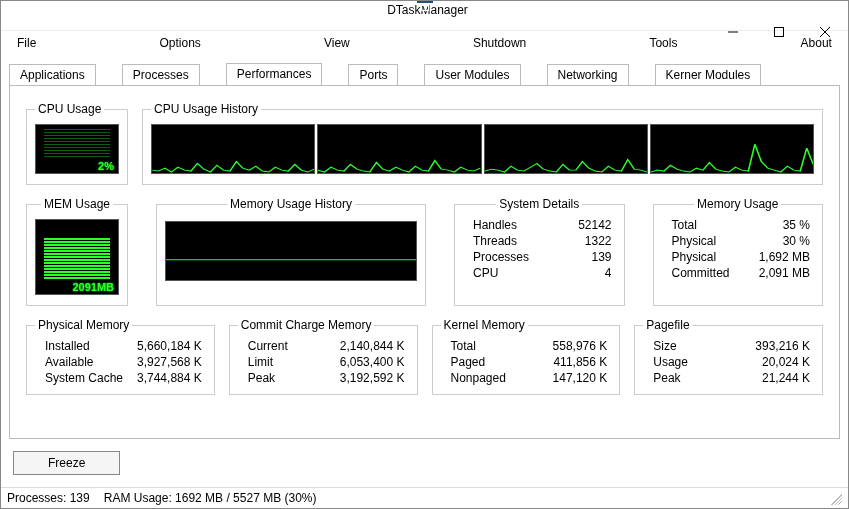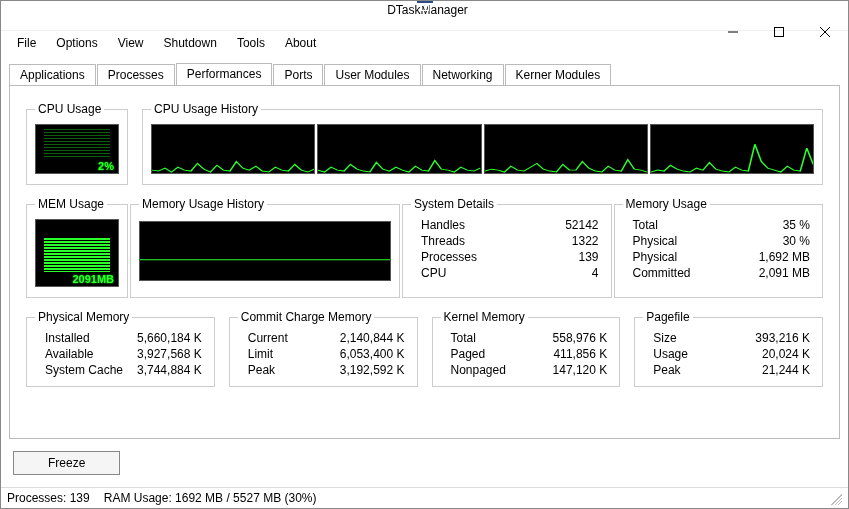--- a/index.html
+++ b/index.html
@@ -40,26 +40,28 @@
 .winbtns { margin-left: auto; display: flex; }
 .winbtn {
   width: 46px; height: 30px;
   display: flex; align-items: center; justify-content: center;
   color: #000;
 }
 .winbtn svg { width: 10px; height: 10px; }
 .menubar {
   display: flex;
   padding: 3px 6px;
+  justify-content: space-between;
 }
 .menubar span { padding: 2px 10px; }
 .tabs {
   display: flex;
   padding: 8px 8px 0 8px;
   position: relative;
+  gap: 25px;
 }
 .tab {
   border: 1px solid #bbb;
   border-bottom: none;
   padding: 3px 10px;
   background: #fff;
   margin-right: 1px;
   position: relative;
   top: 1px;
 }
@@ -114,22 +116,23 @@
 }
 .hist-strip {
   display: flex; gap: 2px; height: 50px; margin-top: 2px;
 }
 .hist-cell {
   flex: 1; background: #000; border: 1px solid #555; position: relative; overflow: hidden;
 }
 .hist-cell svg { position: absolute; inset: 0; width: 100%; height: 100%; }
 .row2 {
   display: flex;
-  gap: 2px;
+  gap: 28px;
   margin-bottom: 12px;
+  text-align: center;
 }
 .mem-hist { width: 270px; }
 .mem-hist .hist-one {
   height: 60px; background: #000; border: 1px solid #555; margin-top: 4px; position: relative; overflow: hidden;
 }
 .mem-hist .hist-one svg { position: absolute; inset: 0; width: 100%; height: 100%; }
 .stats-block {
   flex: 1;
 }
 .kv { display: flex; justify-content: space-between; padding: 0 4px; line-height: 16px; }
@@ -239,21 +242,21 @@
               <polyline fill="none" stroke="#2aff2a" stroke-width="1" points="0,49 4,47 8,48 12,42 16,46 20,48 24,49 28,45 32,47 36,39 40,46 44,48 48,49 52,44 56,47 60,48 64,20 68,38 72,45 76,47 80,49 84,43 88,47 92,48 96,24 100,41"></polyline>
             </svg>
         </div>
       </div>
     </fieldset>
   </div>
 
   <div class="row2">
     <fieldset class="panel gauge">
       <legend>MEM Usage</legend>
-      <div class="gauge-box" style="height:68px">
+      <div class="gauge-box" style="height:76px">
         <div class="gauge-fill" style="bottom:14px; top:18px"></div>
         <div class="gauge-label">2091MB</div>
       </div>
     </fieldset>
     <fieldset class="panel mem-hist">
       <legend>Memory Usage History</legend>
       <div class="hist-one">
         <svg viewBox="0 0 100 60" preserveAspectRatio="none">
             <line x1="0" y1="39" x2="100" y2="39" stroke="#2aff2a" stroke-width="1"></line>
           </svg>

